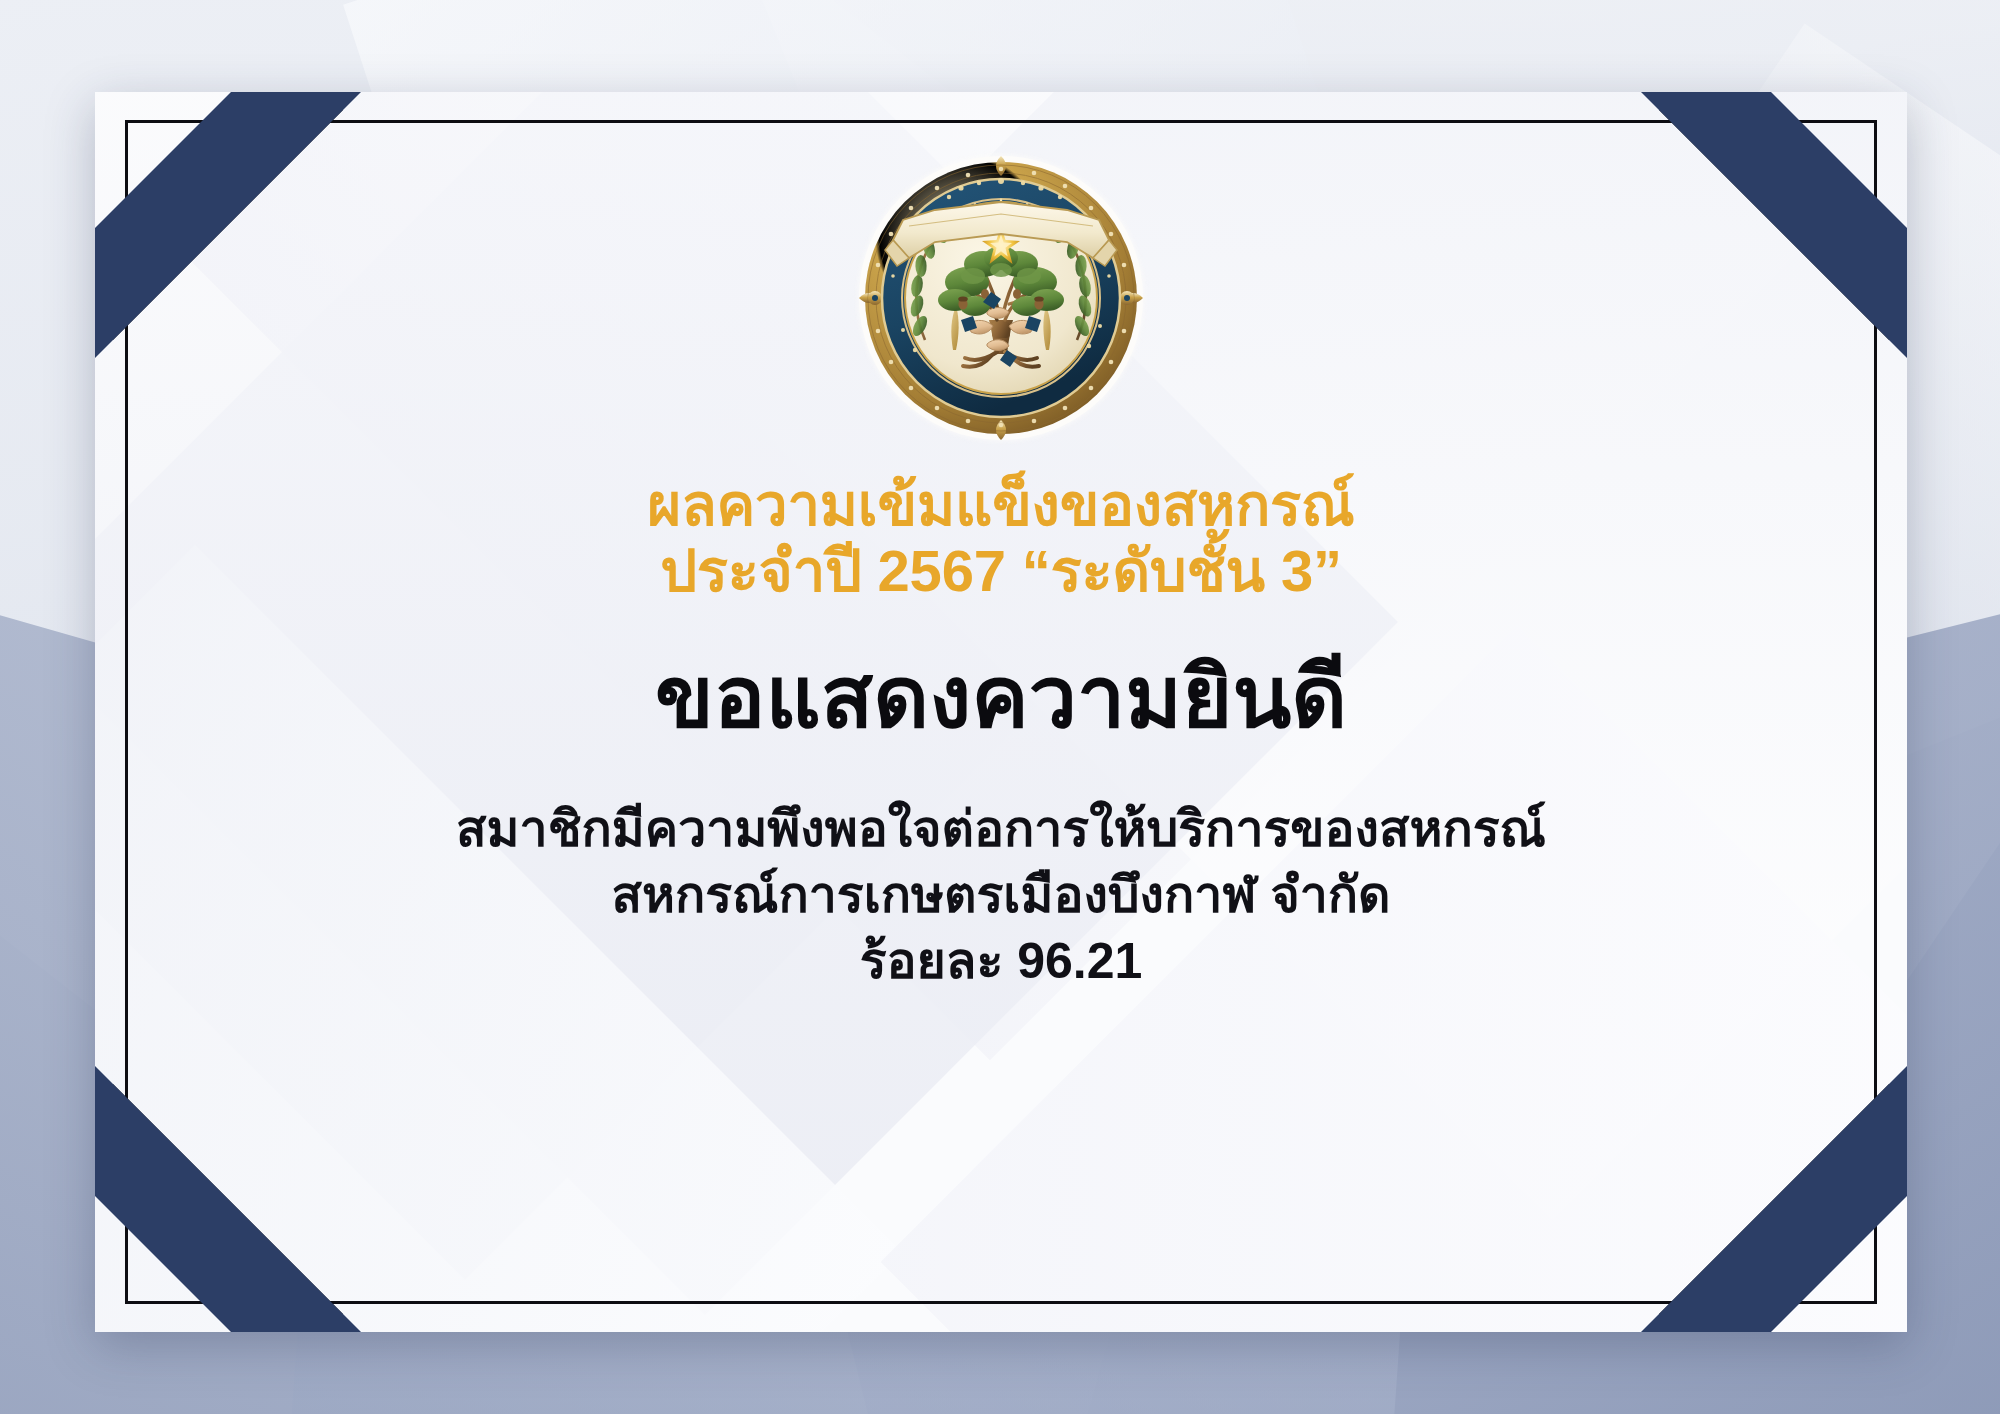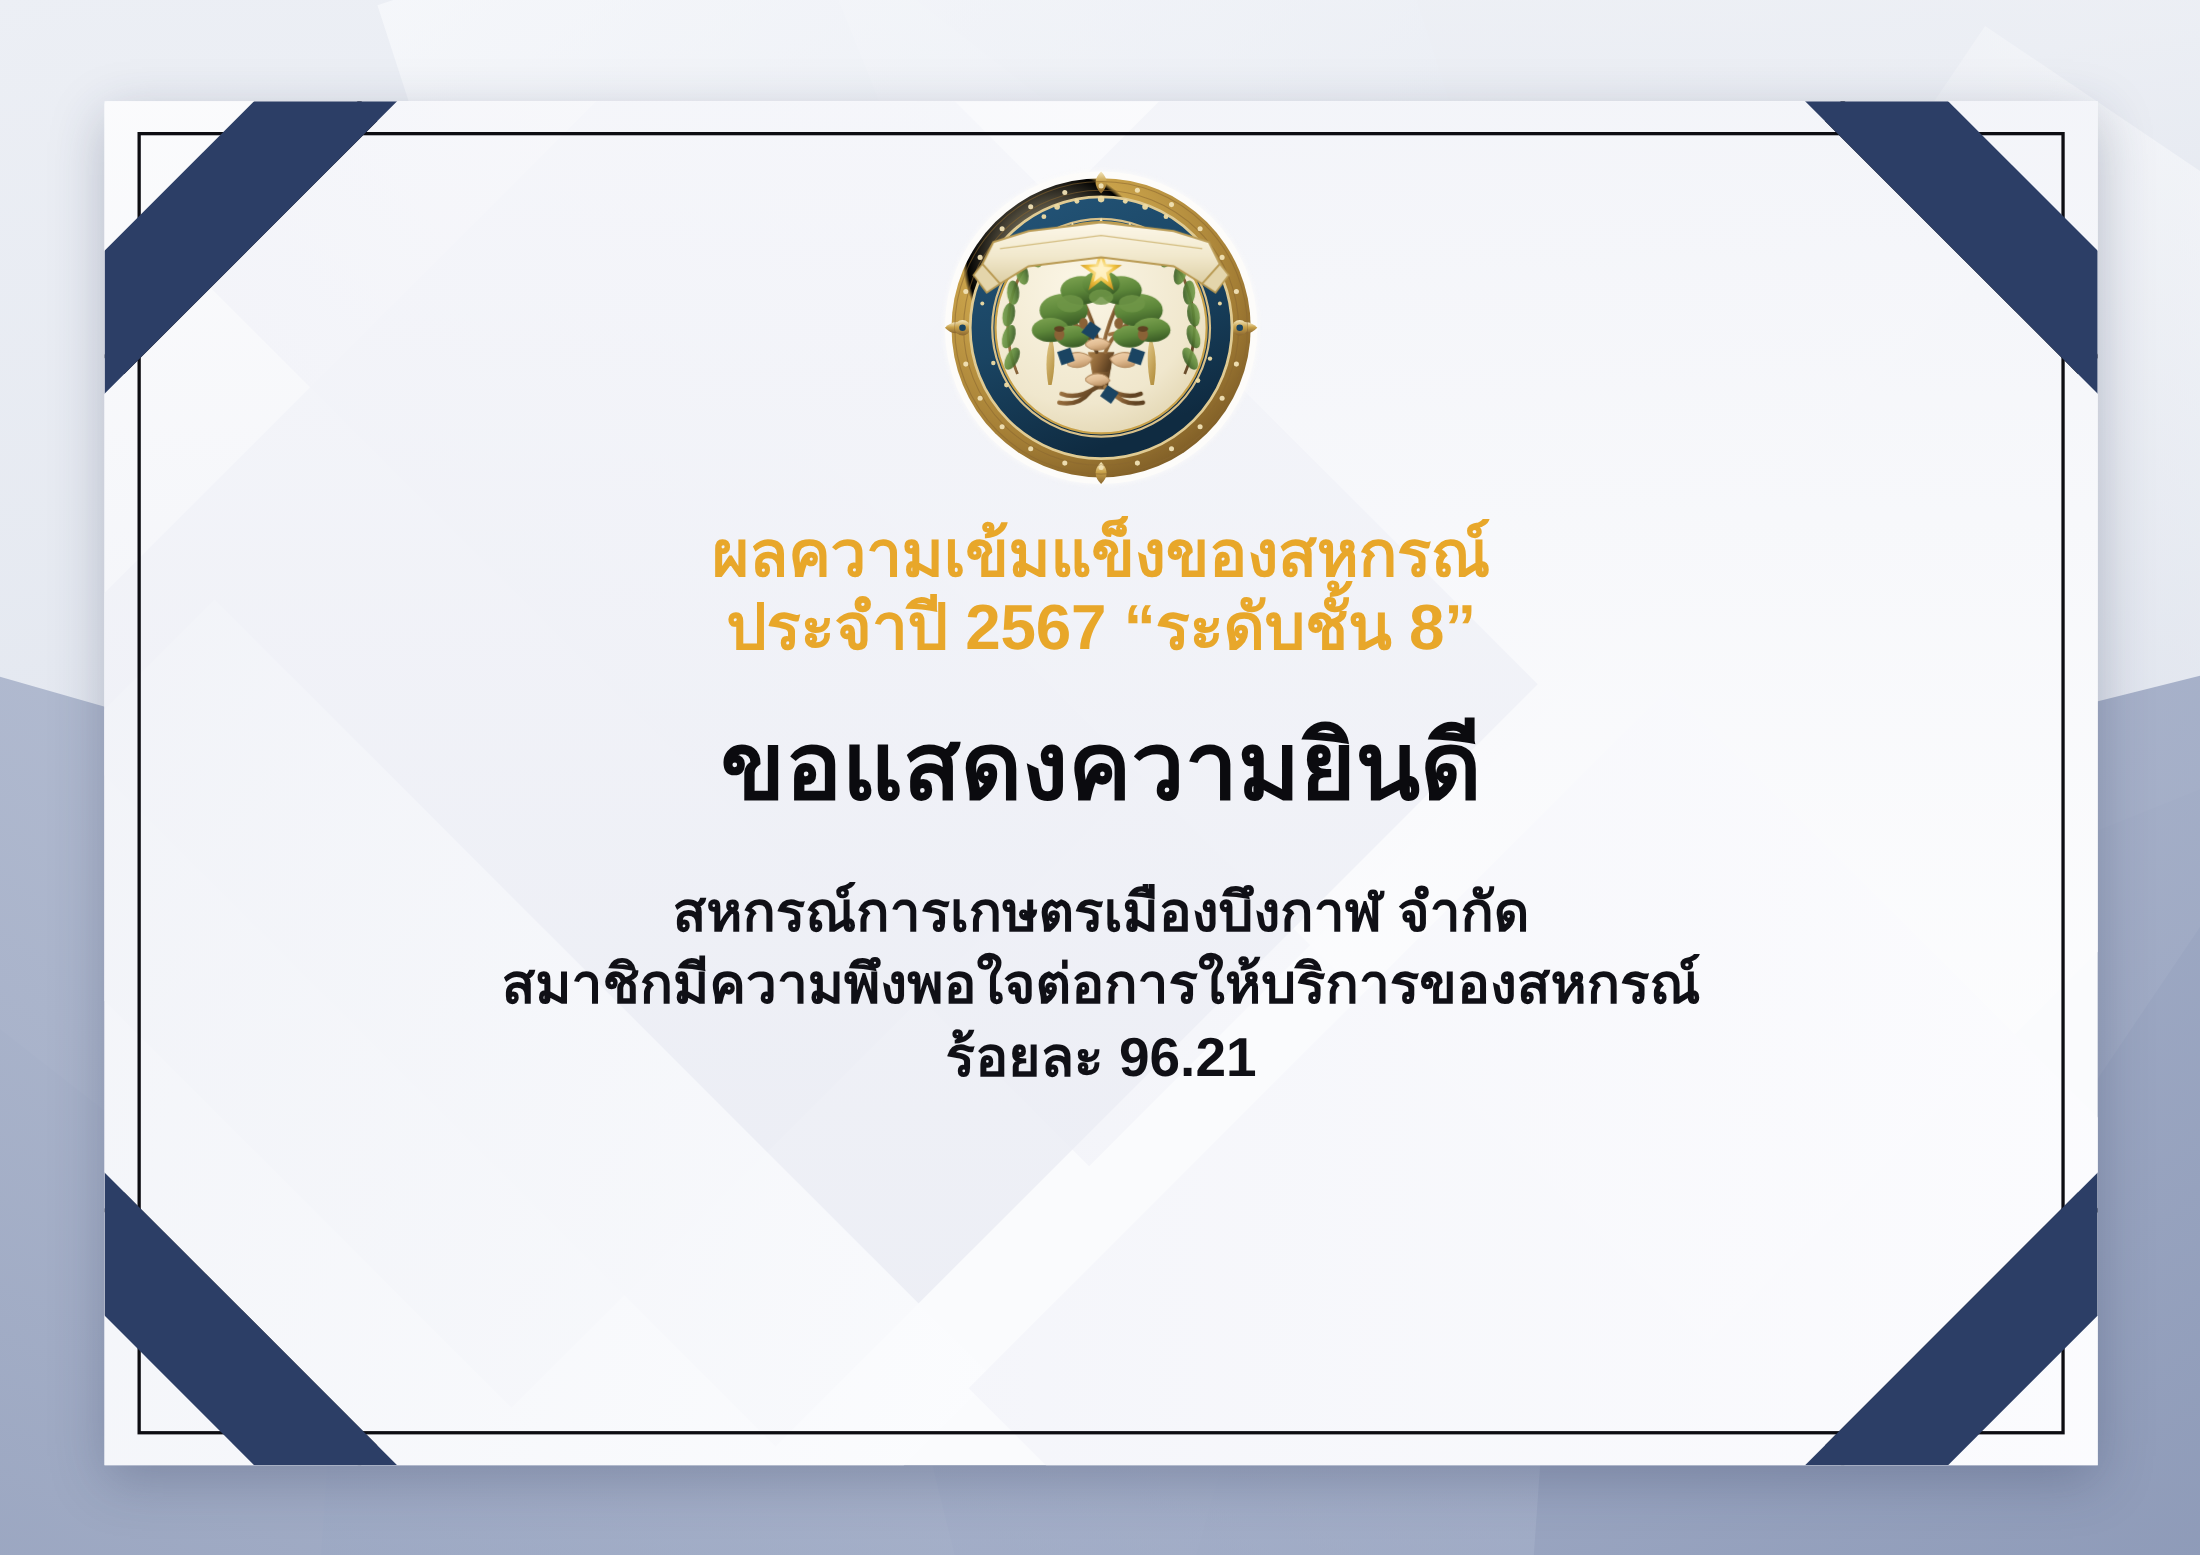--- a/index.html
+++ b/index.html
@@ -391,28 +391,28 @@
             <path d="M252 86 L236 104 L248 112 L260 96 z" fill="#e4d5ab" stroke="#b99a53" stroke-width="1.5"></path>
             <path d="M52 72 L144 60 L236 72" fill="none" stroke="#cbb06a" stroke-width="1.2" opacity=".8"></path>
 
             <text x="144" y="80" text-anchor="middle" font-family="'Liberation Serif', serif" font-size="14" fill="#8d6a2b"></text>
           </g>
         </svg>
       </div>
 
       <div id="title-block">
         <div class="title-line">ผลความเข้มแข็งของสหกรณ์</div>
-        <div class="title-line">ประจำปี 2567 “ระดับชั้น 8”</div>
+        <div class="title-line">ประจำปี 2567 “ระดับชั้น 3”</div>
       </div>
 
       <div id="headline">ขอแสดงความยินดี</div>
 
       <div id="body-block">
+        <div class="body-line">สมาชิกมีความพึงพอใจต่อการให้บริการของสหกรณ์</div>
         <div class="body-line">สหกรณ์การเกษตรเมืองบึงกาฬ จำกัด</div>
-        <div class="body-line">สมาชิกมีความพึงพอใจต่อการให้บริการของสหกรณ์</div>
         <div class="body-line">ร้อยละ 96.21</div>
       </div>
     </div>
 
     <div class="corner c-tl">
       <svg width="430" height="430" viewBox="0 0 430 430">
         <polygon points="232,-2 248,18 18,248 -2,232" fill="#0a0a0f"></polygon>
         <polygon points="-78,214 138,-2 268,-2 -2,268" fill="#2c3e66"></polygon>
         <polygon points="-78,214 -78,268 -2,268 -2,214" fill="#243354"></polygon>
       </svg>

